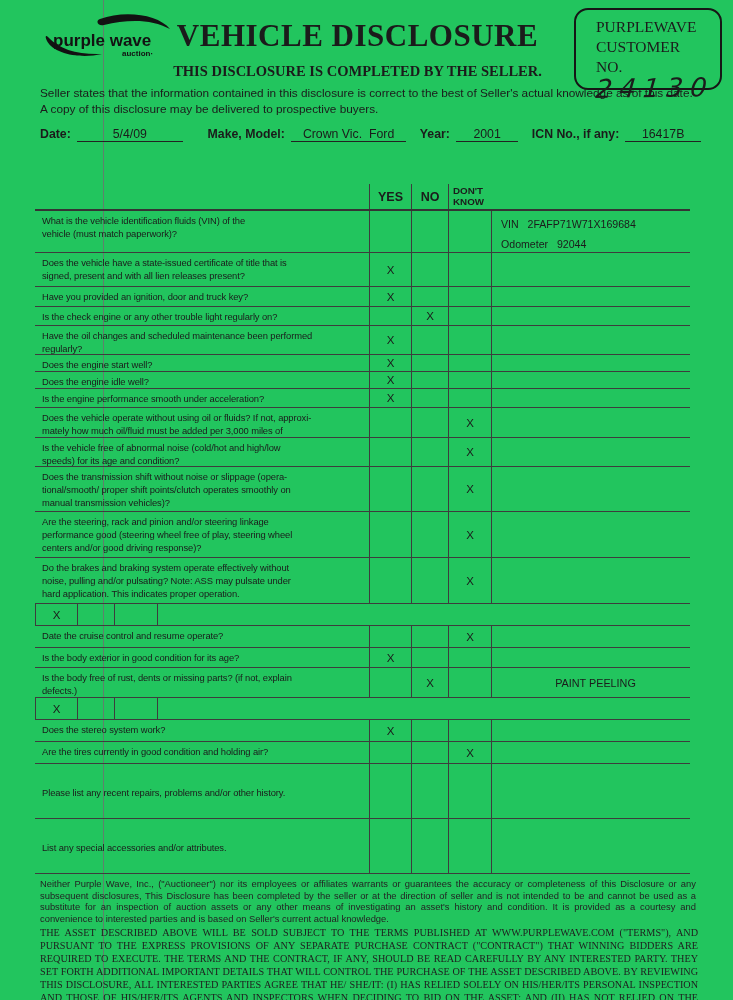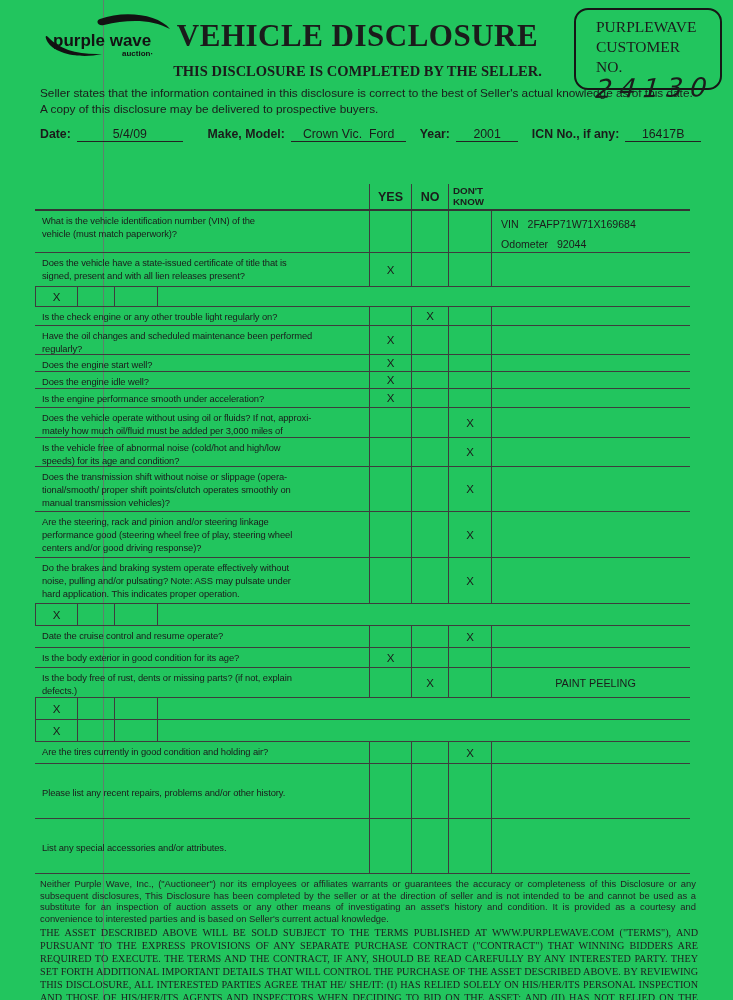--- a/index.html
+++ b/index.html
@@ -104,37 +104,38 @@
   <div class="vd-table">
     <div class="trow thead" style="height:27px">
       <div class="cq"></div>
       <div class="cy">YES</div>
       <div class="cn">NO</div>
       <div class="cd">DON'T
 KNOW</div>
     </div>
 
     <div class="trow" style="height:42px">
-      <div class="cq">What is the vehicle identification number (VIN) of the
+      <div class="cq">What is the vehicle identification fluids (VIN) of the
 vehicle (must match paperwork)?</div>
       <div class="cy"></div>
       <div class="cn"></div>
       <div class="cd"></div>
       <div class="cc">VIN   2FAFP71W71X169684
 Odometer   92044</div>
     </div>
     <div class="trow" style="height:34px">
       <div class="cq">Does the vehicle have a state-issued certificate of title that is
 signed, present and with all lien releases present?</div>
       <div class="cy">X</div>
       <div class="cn"></div>
       <div class="cd"></div>
       <div class="cc"></div>
     </div>
     <div class="trow" style="height:20px">
+      <div class="cq">Have you provided an ignition, door and truck key?</div>
       <div class="cy">X</div>
       <div class="cn"></div>
       <div class="cd"></div>
       <div class="cc"></div>
     </div>
     <div class="trow" style="height:19px">
       <div class="cq">Is the check engine or any other trouble light regularly on?</div>
       <div class="cy"></div>
       <div class="cn">X</div>
       <div class="cd"></div>
@@ -240,20 +241,21 @@
       <div class="cd"></div>
       <div class="cc center">PAINT PEELING</div>
     </div>
     <div class="trow" style="height:22px">
       <div class="cy">X</div>
       <div class="cn"></div>
       <div class="cd"></div>
       <div class="cc"></div>
     </div>
     <div class="trow" style="height:22px">
+      <div class="cq">Does the stereo system work?</div>
       <div class="cy">X</div>
       <div class="cn"></div>
       <div class="cd"></div>
       <div class="cc"></div>
     </div>
     <div class="trow" style="height:22px">
       <div class="cq">Are the tires currently in good condition and holding air?</div>
       <div class="cy"></div>
       <div class="cn"></div>
       <div class="cd">X</div>

